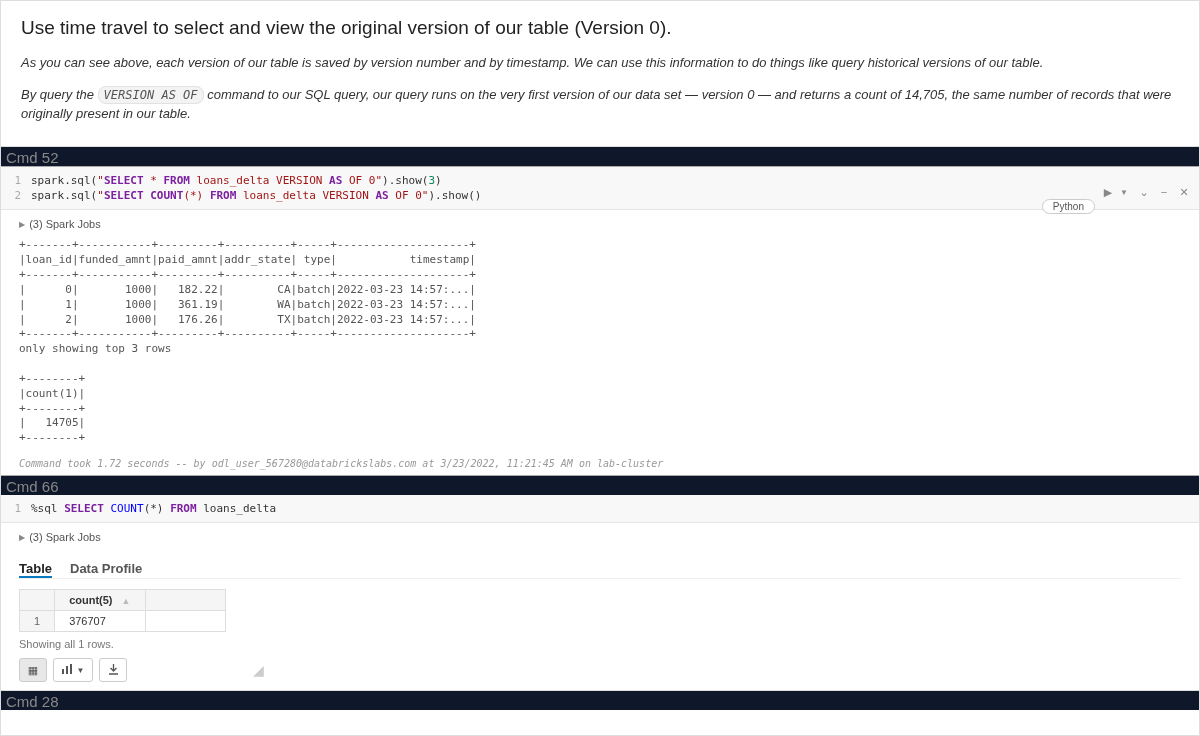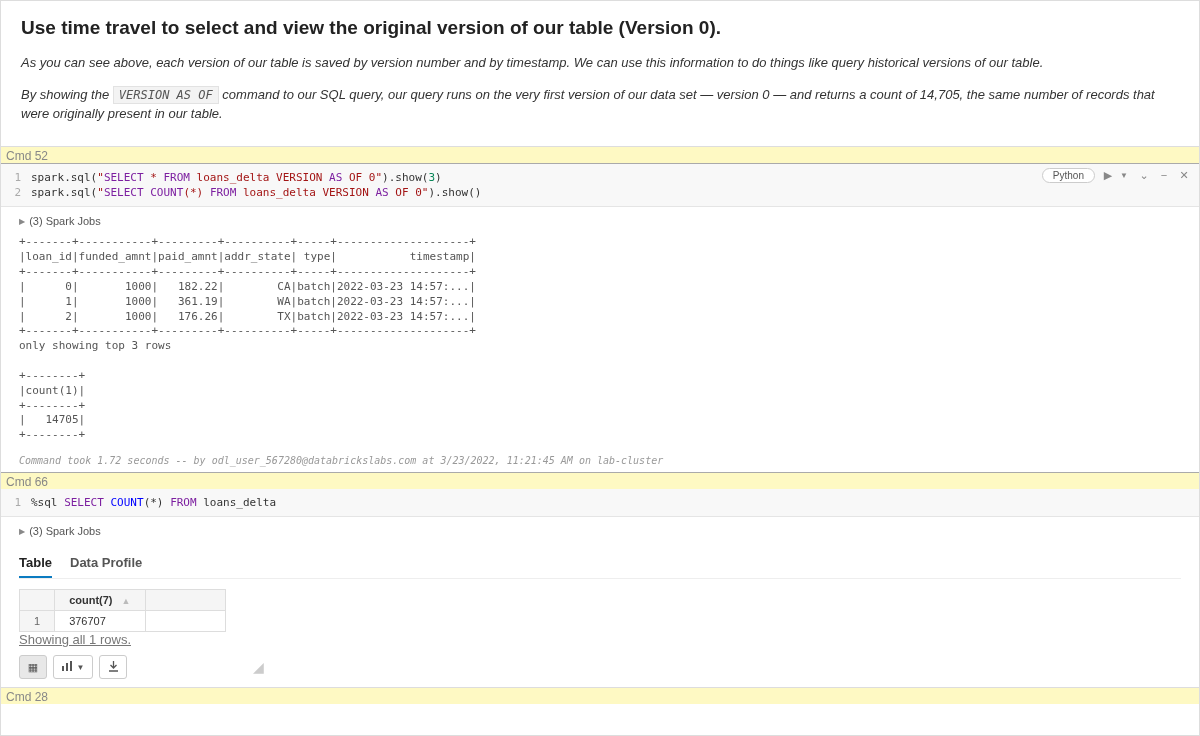--- a/index.html
+++ b/index.html
@@ -12,45 +12,45 @@
     height: 736px;
     overflow: hidden;
     border: 1px solid #ddd;
   }
   .markdown-cell {
     padding: 16px 20px 10px 20px;
     border-bottom: 1px solid #ddd;
   }
   .markdown-cell h2 {
     font-size: 19px;
-    font-weight: 700;
+    font-weight: 400;
     margin-bottom: 14px;
     color: #222;
   }
   .markdown-cell p {
     font-size: 13px;
     color: #333;
     line-height: 1.5;
     margin-bottom: 12px;
     font-style: italic;
   }
   .inline-code {
     font-family: "Menlo", "Consolas", monospace;
     font-size: 12px;
     background: #f3f3f3;
     border: 1px solid #e2e2e2;
-    border-radius: 0;
+    border-radius: 8px;
     padding: 1px 5px;
     color: #555;
   }
   .cmd-label {
-    font-size: 12px;
+    font-size: 15px;
     color: #888;
     padding: 2px 8px 0 5px;
-    background: #fef9c3;
+    background: #0f172a;
   }
   .code-cell {
     border-bottom: 1px solid #ddd;
     position: relative;
   }
   .code-cell.focused {
     border: 1px solid #aaa;
     border-left: none;
     border-right: none;
   }
@@ -63,20 +63,21 @@
     gap: 6px;
     z-index: 2;
   }
   .lang-pill {
     font-size: 10px;
     color: #555;
     border: 1px solid #ccc;
     border-radius: 10px;
     padding: 1px 10px;
     background: #fff;
+    margin-top: 28px;
   }
   .toolbar-icon {
     width: 14px;
     height: 14px;
     color: #888;
     display: inline-flex;
     align-items: center;
     justify-content: center;
     font-size: 11px;
     cursor: pointer;
@@ -97,21 +98,21 @@
     text-align: right;
     padding-right: 10px;
     color: #aaa;
     user-select: none;
   }
   .code-content { white-space: pre; }
   .tok-fn { color: #333; text-align: center; }
   .tok-str { color: #a31515; }
   .tok-kw2 { color: #0000ff; font-weight: normal;}
   .tok-num { color: #098658; }
-  .tok-sql-kw { color: #7c1fa0; font-weight: normal; }
+  .tok-sql-kw { color: #7c1fa0; font-weight: bold; }
 
   .output-area {
     padding: 8px 18px;
     font-size: 11px;
   }
   .spark-jobs {
     color: #555;
     margin-bottom: 8px;
     display: flex;
     align-items: center;
@@ -137,21 +138,21 @@
   }
   .tabs {
     display: flex;
     gap: 18px;
     padding: 6px 0 0 0;
     font-size: 13px;
     border-bottom: 1px solid #eee;
     margin-top: 4px;
   }
   .tab {
-    padding: 4px 0 6px 0;
+    padding: 4px 0 0 0;
     color: #555;
     cursor: pointer;
     font-weight: 600;
   }
   .tab.active {
     color: #222;
     border-bottom: 2px solid #0b7bc1;
   }
   .result-table {
     border-collapse: collapse;
@@ -168,23 +169,23 @@
     font-weight: 600;
   }
   .result-table th.idx, .result-table td.idx {
     background: #f5f5f5;
     text-align: center;
     width: 30px;
     color: #666;
   }
   .sort-arrow { color: #bbb; font-size: 9px; margin-left: 6px; }
   .showing-rows {
-    font-size: 13px;
+    font-size: 11px;
     color: #777;
-    text-decoration: underline;
+    margin-top: 6px;
   }
   .viz-toolbar {
     display: flex;
     gap: 6px;
     margin-top: 8px;
     align-items: center;
   }
   .viz-btn {
     border: 1px solid #ccc;
     border-radius: 3px;
@@ -208,21 +209,21 @@
     letter-spacing: -3px;
   }
 </style>
 </head>
 <body>
 
 <div class="markdown-cell">
   <h2>Use time travel to select and view the original version of our table (Version 0).</h2>
   <p>As you can see above, each version of our table is saved by version number and by timestamp. We can use this information to do things like query historical versions of our table.</p>
   <p>
-    <span>By showing the </span>
+    <span>By query the </span>
     <span class="inline-code">VERSION AS OF</span>
     <span> command to our SQL query, our query runs on the very first version of our data set — version 0 — and returns a count of 14,705, the same number of records that were originally present in our table.</span>
   </p>
 </div>
 
 <div class="cmd-label">Cmd 52</div>
 <div class="code-cell focused">
   <div class="code-header">
     <span class="lang-pill">Python</span>
     <span class="toolbar-icon">▶</span>
@@ -279,21 +280,21 @@
     </div>
     <div class="tabs">
       <div class="tab active">Table</div>
       <div class="tab">Data Profile</div>
     </div>
     <table class="result-table">
       <tbody>
           <tr>
         <th class="idx"></th>
         <th>
-          <span>count(7)</span>
+          <span>count(5)</span>
           <span class="sort-arrow">▲</span>
         </th>
         <th style="width:80px;"></th>
       </tr>
       <tr>
         <td class="idx">1</td>
         <td>376707</td>
         <td></td>
       </tr>
     </tbody>

